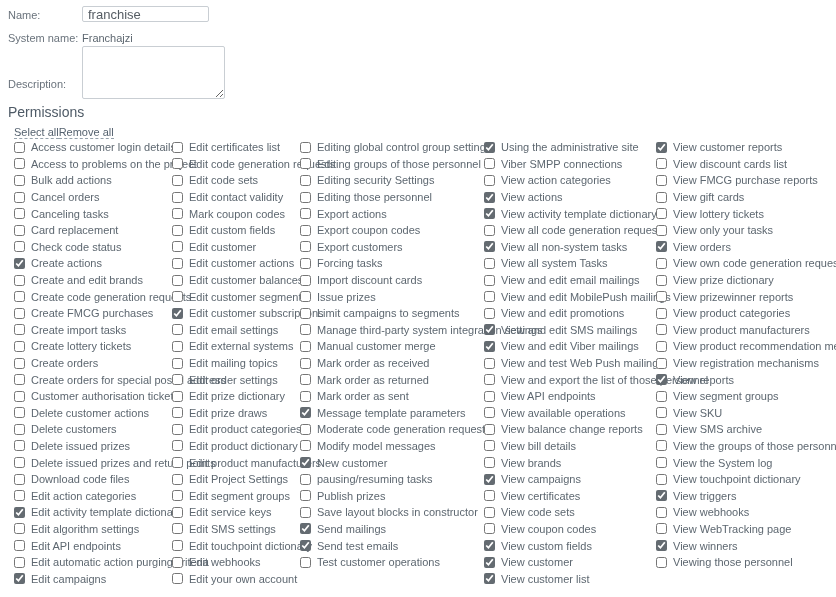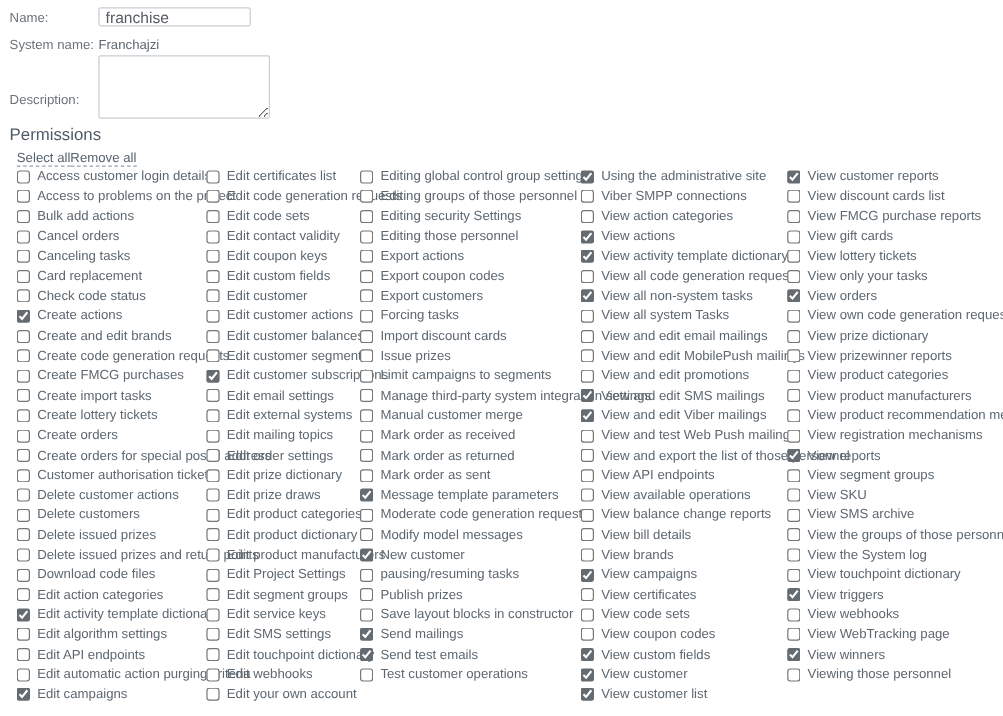--- a/index.html
+++ b/index.html
@@ -196,21 +196,21 @@
         <label class="perm-row">
           <input type="checkbox" style="">
           <span class="perm-label">Edit code sets</span>
         </label>
         <label class="perm-row">
           <input type="checkbox" style="">
           <span class="perm-label">Edit contact validity</span>
         </label>
         <label class="perm-row">
           <input type="checkbox" style="">
-          <span class="perm-label">Edit coupon keys</span>
+          <span class="perm-label">Mark coupon codes</span>
         </label>
         <label class="perm-row">
           <input type="checkbox" style="">
           <span class="perm-label">Edit custom fields</span>
         </label>
         <label class="perm-row">
           <input type="checkbox" style="">
           <span class="perm-label">Edit customer</span>
         </label>
         <label class="perm-row">

